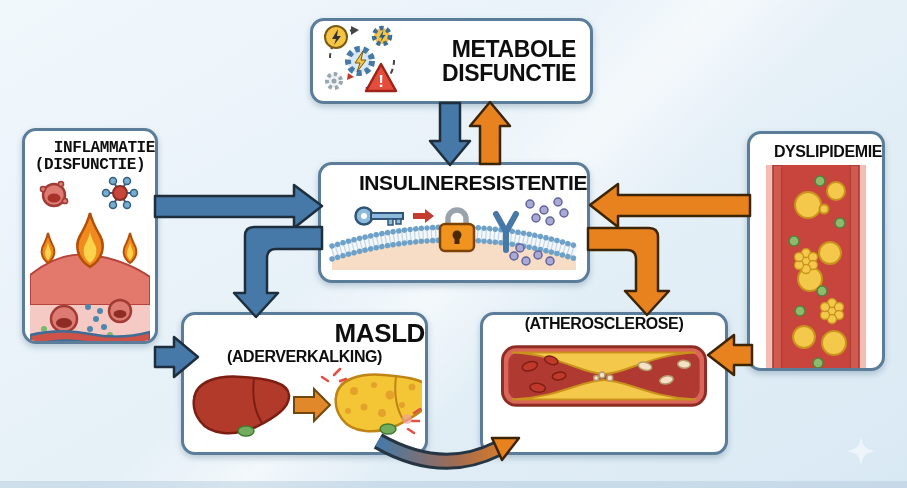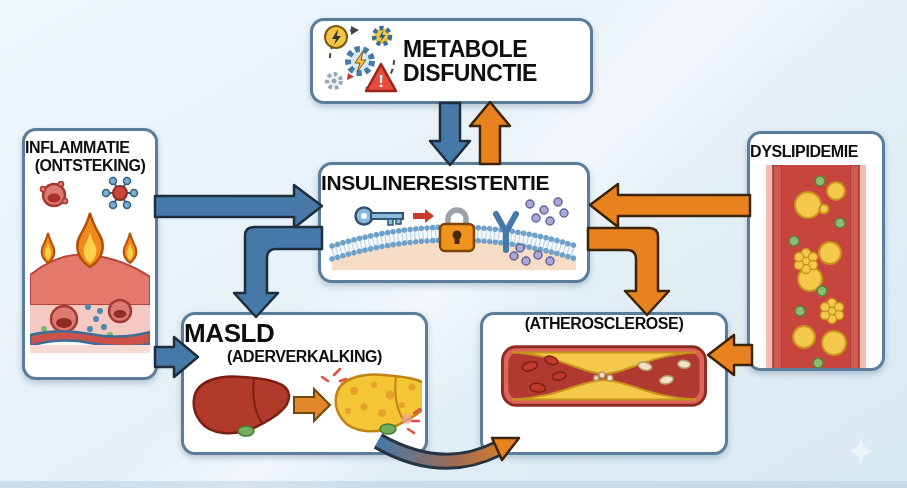--- a/index.html
+++ b/index.html
@@ -6,26 +6,26 @@
   body{font-family:"Liberation Sans", sans-serif;}
   #canvas{position:relative;width:907px;height:488px;overflow:hidden;
     background:linear-gradient(150deg,#f1f8fc 0%,#e7f1f8 45%,#d9e9f3 100%);}
   #canvas::before{content:"";position:absolute;inset:0;
     background:linear-gradient(135deg,transparent 42%,rgba(255,255,255,.55) 52%,transparent 62%);
     pointer-events:none;}
   #canvas::after{content:"";position:absolute;left:0;right:0;bottom:0;height:7px;
     background:rgba(160,190,212,.35);pointer-events:none;}
   .node{position:absolute;background:#ffffff;border:3px solid #5b7d99;border-radius:14px;
     box-shadow:0 3px 6px rgba(60,95,125,.30);box-sizing:border-box;overflow:hidden;z-index:4;}
-  .t{font-weight:700;color:#0e0e0e;text-align:left;letter-spacing:-0.4px;line-height:1.06;}
+  .t{font-weight:700;color:#0e0e0e;text-align:right;letter-spacing:-0.4px;line-height:1.06;}
   #node-metabole{left:310px;top:18px;width:283px;height:86px;display:flex;align-items:center;}
   #node-metabole .t{font-size:23px;flex:1;padding-right:14px;}
   #node-insuline{left:318px;top:162px;width:272px;height:121px;}
   #node-insuline .t{font-size:21px;margin-top:7px;}
-  #node-inflammatie{left:22px;top:128px;width:136px;height:252px;}
+  #node-inflammatie{left:22px;top:128px;width:136px;height:216px;font-family:Liberation Mono, monospace;}
   #node-inflammatie .t{font-size:16px;margin-top:9px;}
   #node-dyslipidemie{left:747px;top:131px;width:138px;height:240px;}
   #node-dyslipidemie .t{font-size:16px;margin-top:10px;}
   #node-masld{left:181px;top:312px;width:247px;height:143px;}
   #node-masld .t-big{font-size:26px;margin-top:5px;}
   #node-atherosclerose{left:480px;top:312px;width:248px;height:143px;}
   #node-atherosclerose .t-big{font-size:23px;margin-top:7px;}
   .t-sub{font-weight:700;color:#0e0e0e;text-align:center;font-size:16px;letter-spacing:-0.4px;line-height:1.1;}
   .illu{display:block;margin:0 auto;}
   #arrows{position:absolute;left:0;top:0;z-index:5;pointer-events:none;}
@@ -99,21 +99,21 @@
           <circle cx="198" cy="67" r="4"></circle>
           <circle cx="210" cy="61" r="4"></circle>
         <circle cx="222" cy="67" r="4"></circle>
           <circle cx="192" cy="54" r="4"></circle>
       </g>
     </svg>
   </div>
 
   <div class="node" id="node-inflammatie">
     <div class="t">INFLAMMATIE</div>
-    <div class="t-sub">(ONTSTEKING)</div>
+    <div class="t-sub">(DISFUNCTIE)</div>
     <svg class="illu" width="120" height="178" viewBox="0 0 120 178">
       <g>
         <circle cx="24" cy="20" r="11" fill="#dd7a72" stroke="#a13b33" stroke-width="2.5"></circle>
         <ellipse cx="24" cy="23" rx="6.5" ry="4.5" fill="#a8322b"></ellipse>
         <circle cx="13" cy="14" r="2.6" fill="#dd7a72" stroke="#a13b33" stroke-width="1.5"></circle>
         <circle cx="31" cy="9" r="2.6" fill="#dd7a72" stroke="#a13b33" stroke-width="1.5"></circle>
         <circle cx="35" cy="26" r="2.6" fill="#dd7a72" stroke="#a13b33" stroke-width="1.5"></circle>
       </g>
       <g>
         <g stroke="#35607f" stroke-width="2">

